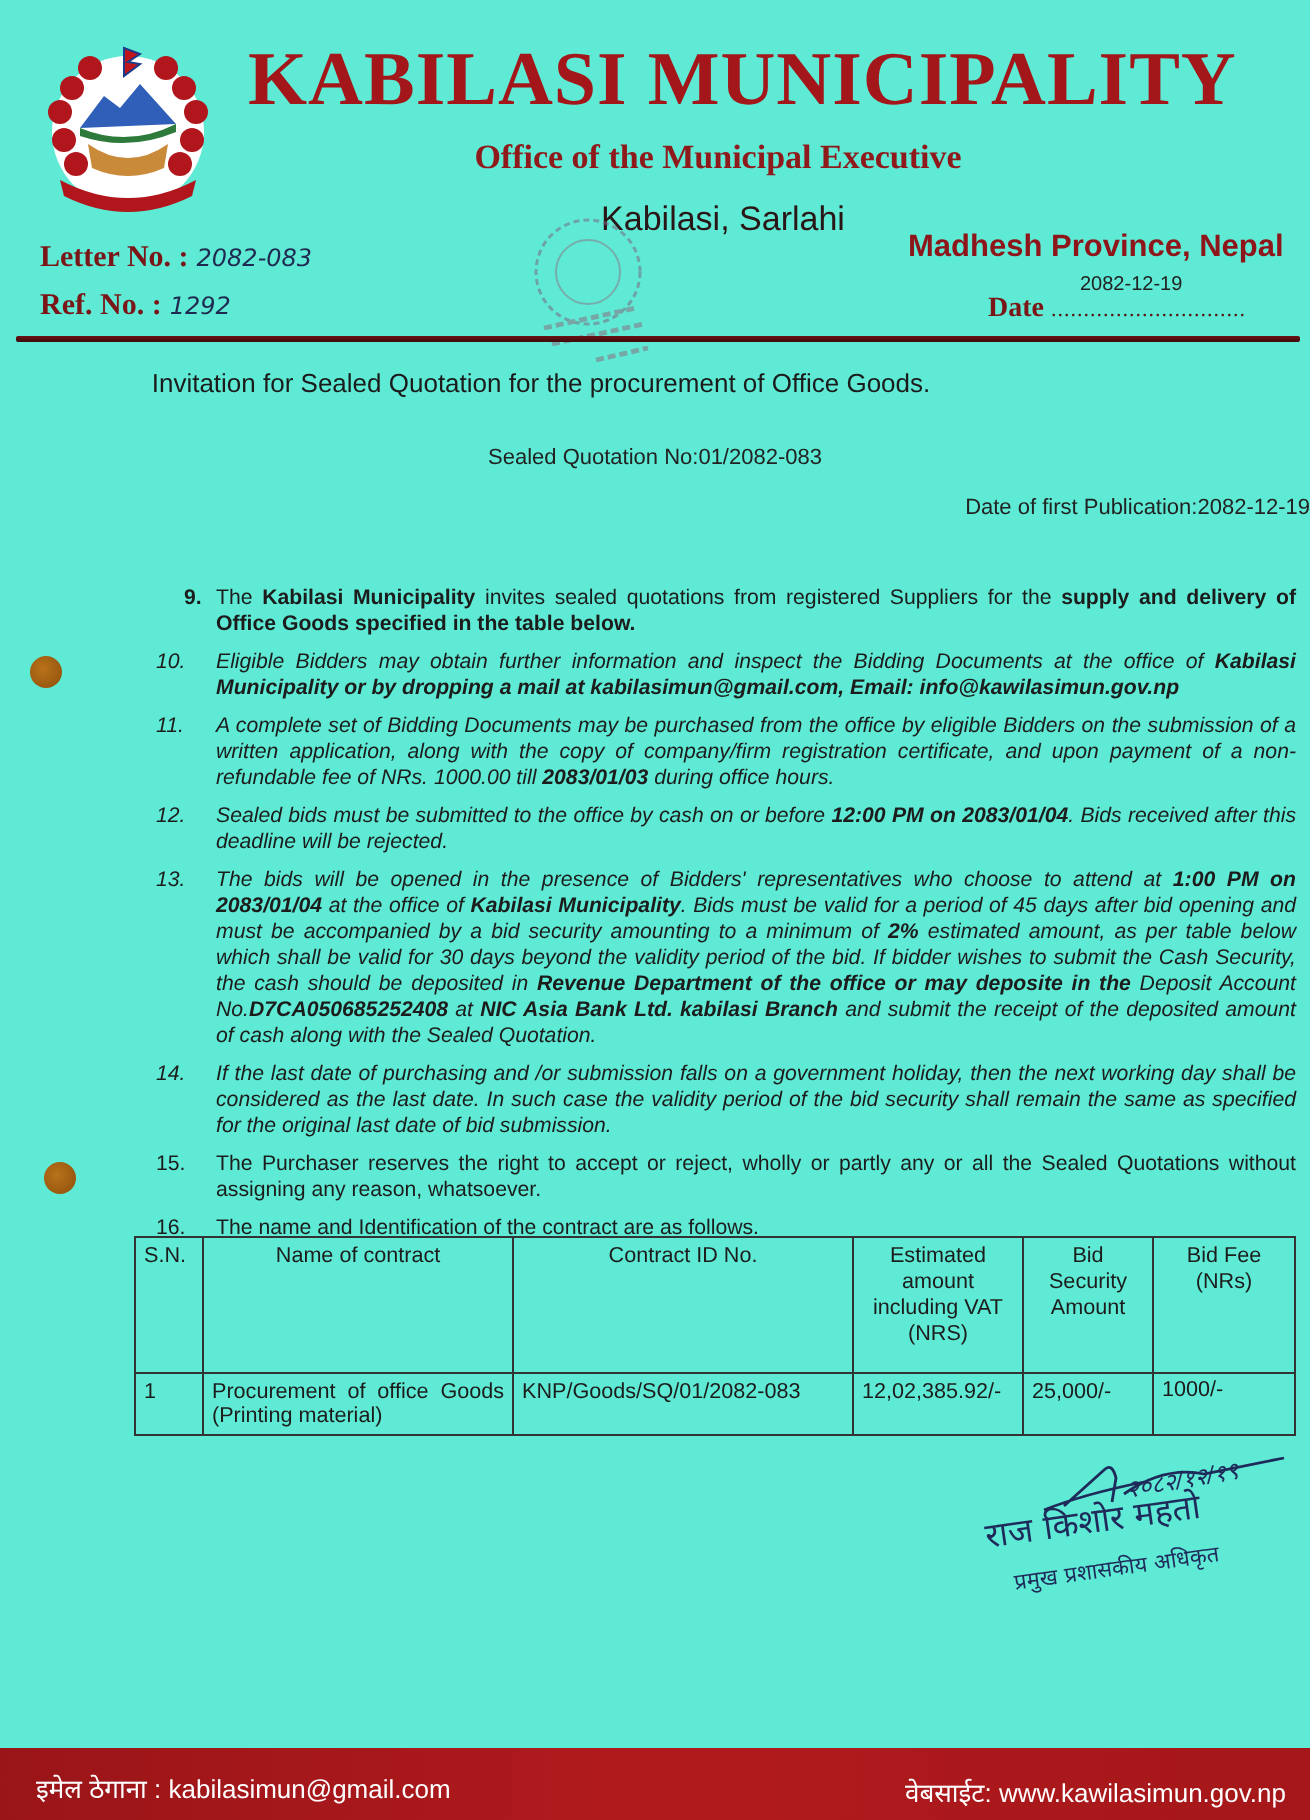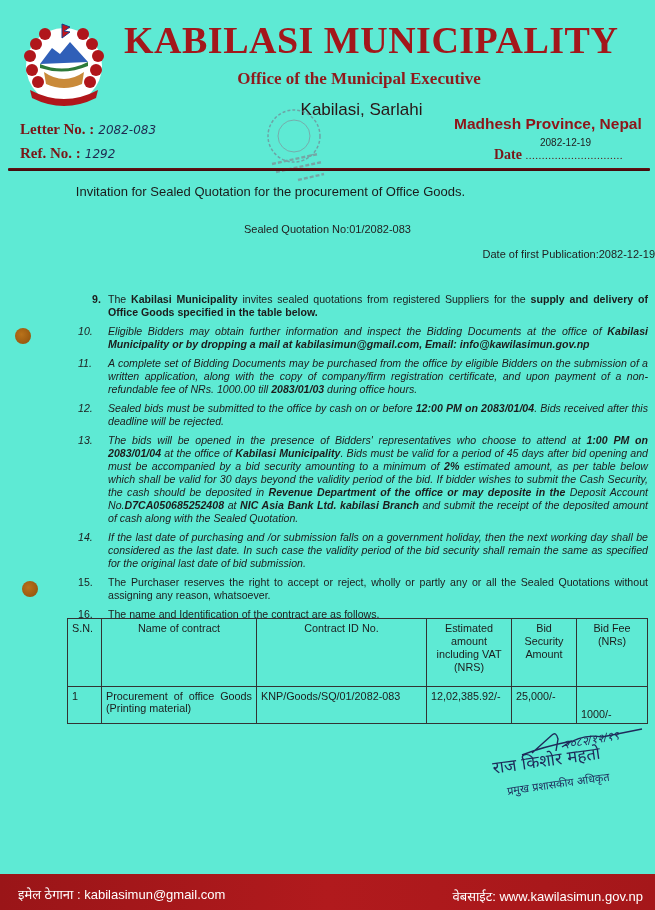--- a/index.html
+++ b/index.html
@@ -166,21 +166,21 @@
         <th>Bid Fee (NRs)</th>
       </tr>
     </thead>
     <tbody>
       <tr>
         <td>1</td>
         <td style="text-align:justify">Procurement of office Goods (Printing material)</td>
         <td>KNP/Goods/SQ/01/2082-083</td>
         <td>12,02,385.92/-</td>
         <td>25,000/-</td>
-        <td style="padding-top:21px">1000/-</td>
+        <td style="padding-top:2px">1000/-</td>
       </tr>
     </tbody>
   </table>
 
   <svg class="signature" viewBox="0 0 140 40">
     <path d="M10 30 Q30 22 60 16 M20 28 L40 10 Q44 6 46 14 L44 26 M50 22 Q70 8 90 12 Q110 8 130 4" stroke="#1e2a5a" stroke-width="1.4" fill="none"></path>
     <text x="52" y="24" font-size="12" fill="#1e2a5a" font-style="italic" transform="rotate(-10 52 24)">२०८२/१२/१९</text>
   </svg>
   <div class="sig-name">राज किशोर महतो</div>
   <div class="sig-title">प्रमुख प्रशासकीय अधिकृत</div>

